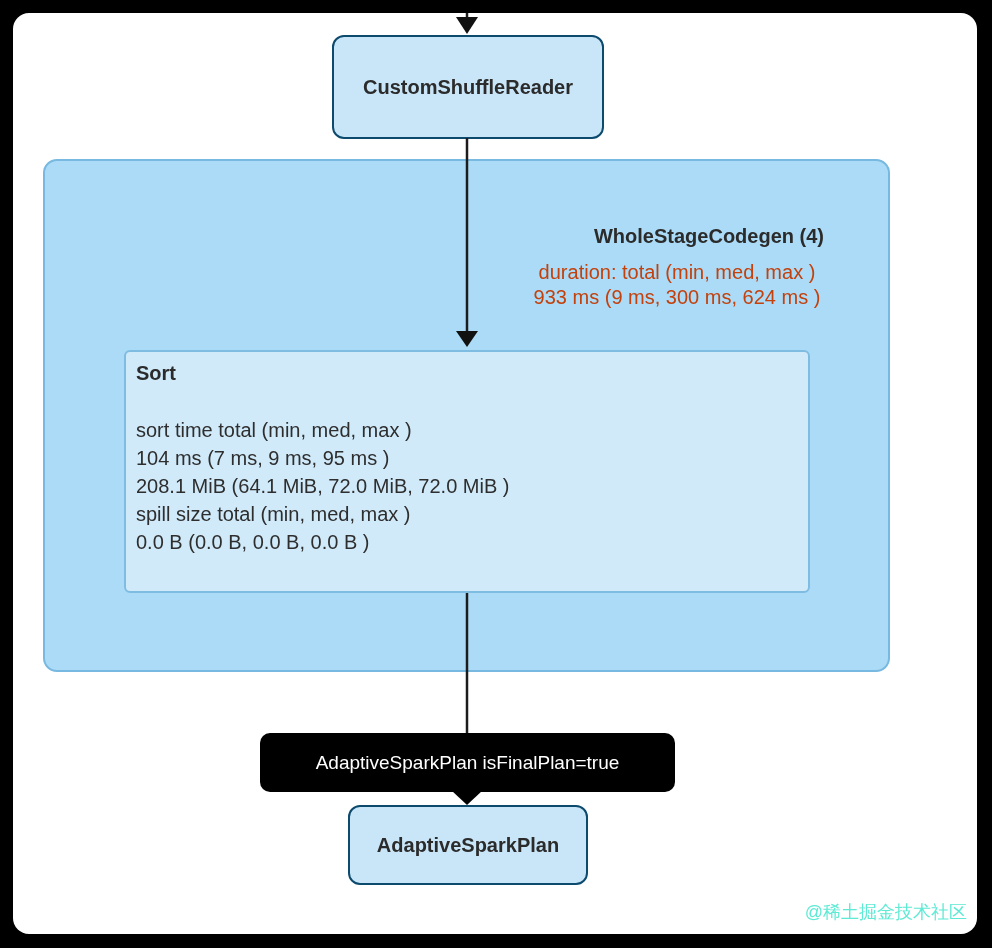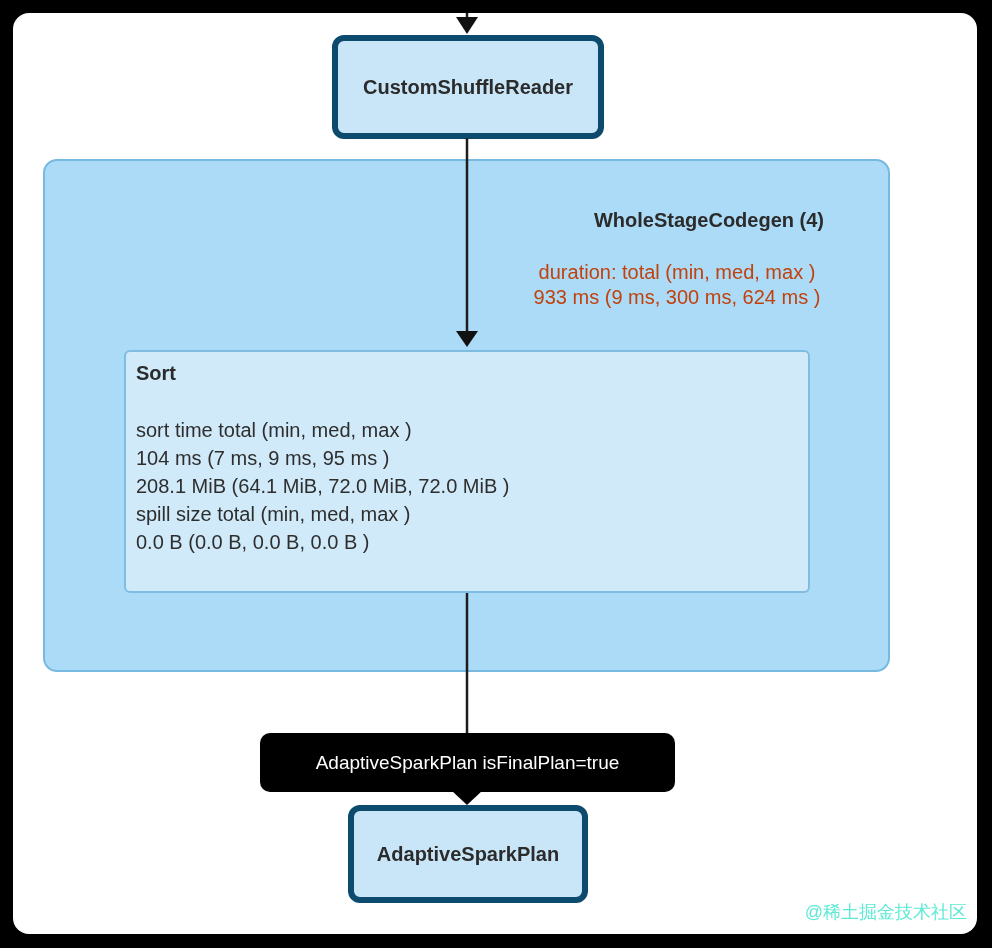--- a/index.html
+++ b/index.html
@@ -20,21 +20,21 @@
     top: 13px;
     width: 964px;
     height: 921px;
     background: #ffffff;
     border-radius: 16px;
   }
   
   .plan-node {
     position: absolute;
     background: #c9e6f8;
-    border: 6px solid #0c4a6e;
+    border: 2px solid #0c4a6e;
     border-radius: 12px;
     box-sizing: border-box;
     display: flex;
     align-items: center;
     justify-content: center;
     z-index: 3;
   }
   .plan-node .node-title {
     font-weight: bold;
     font-size: 20px;
@@ -44,39 +44,39 @@
   #node-custom-shuffle-reader {
     left: 332px;
     top: 35px;
     width: 272px;
     height: 104px;
   }
   #node-adaptive-spark-plan {
     left: 348px;
     top: 805px;
     width: 240px;
-    height: 98px;
+    height: 80px;
   }
   
   .cluster {
     position: absolute;
     left: 43px;
     top: 159px;
     width: 847px;
     height: 513px;
     background: #abdbf6;
     border: 2px solid #77b9e0;
     border-radius: 14px;
     box-sizing: border-box;
     z-index: 1;
   }
   .cluster-title {
     position: absolute;
     left: 664px;
-    top: 48px;
+    top: 64px;
     transform: translateX(-50%);
     font-weight: bold;
     font-size: 20px;
     color: #2b2b2b;
     white-space: nowrap;
   }
   .cluster-metrics {
     position: absolute;
     left: 632px;
     top: 99px;

